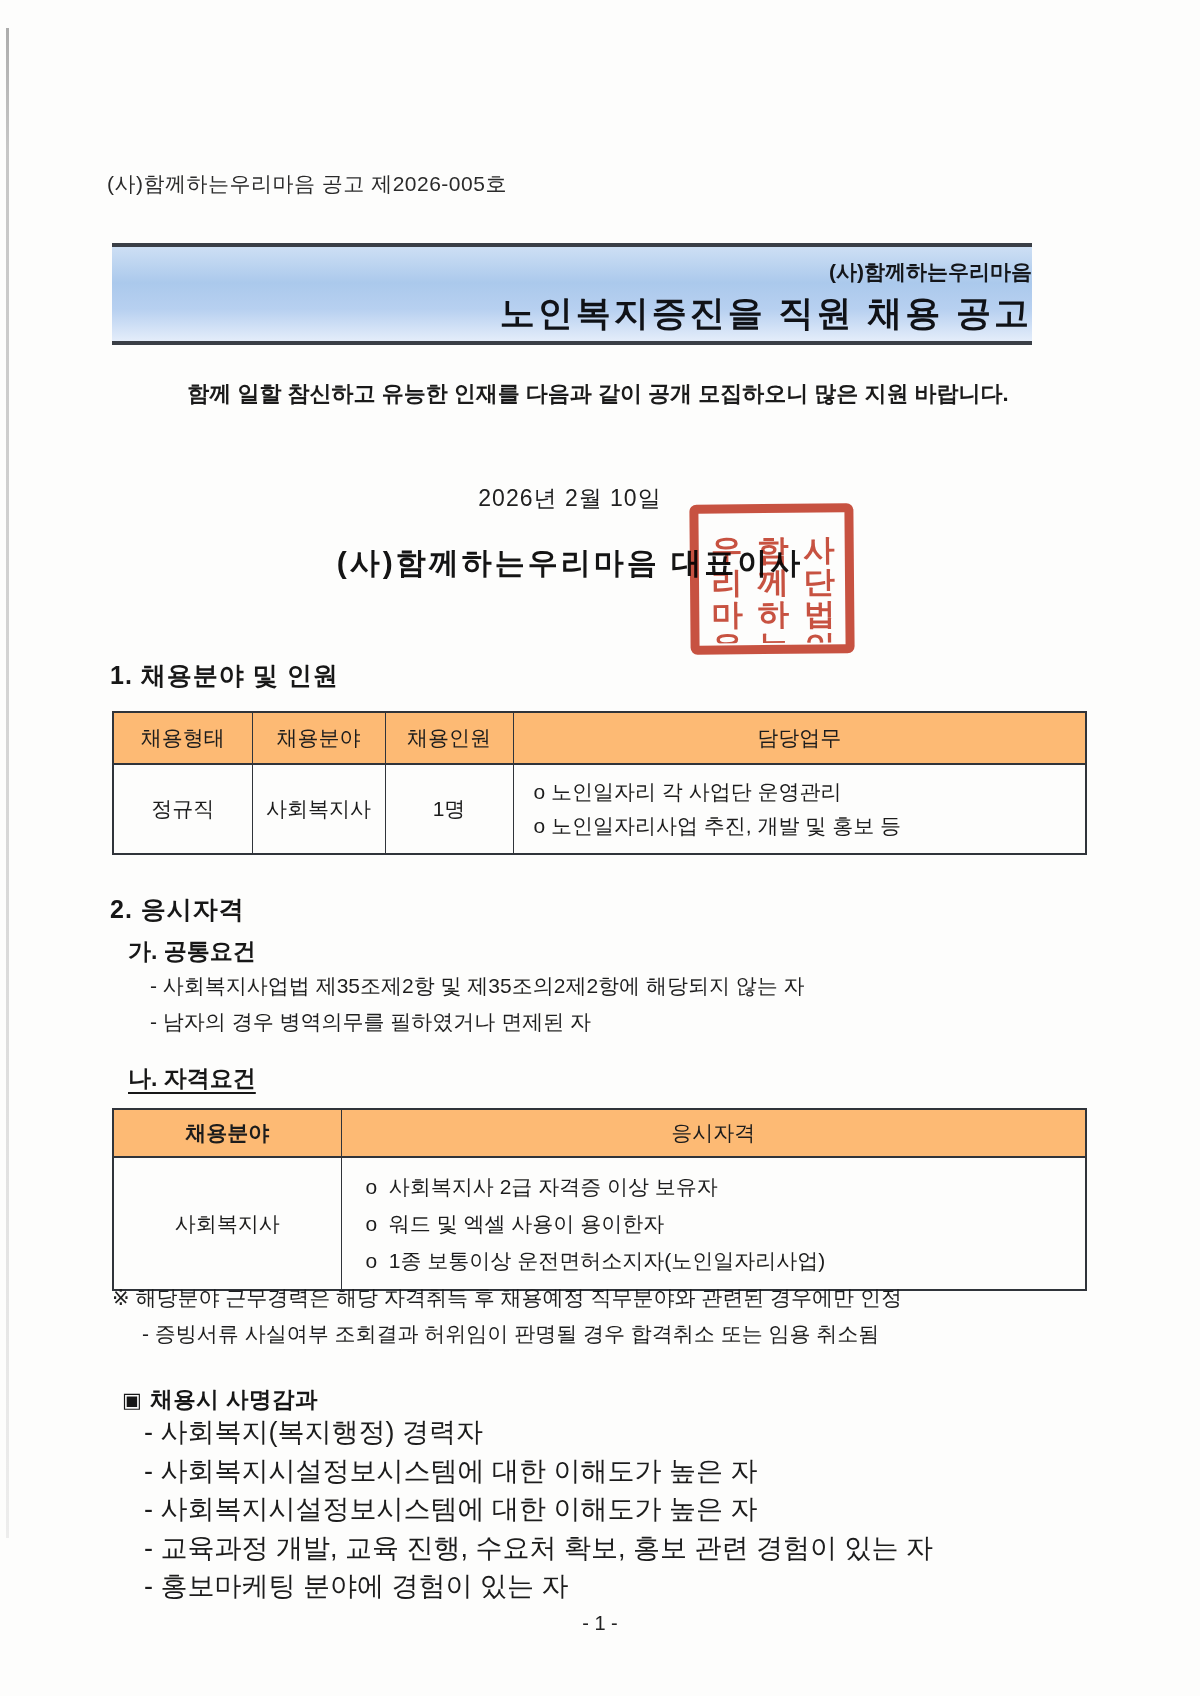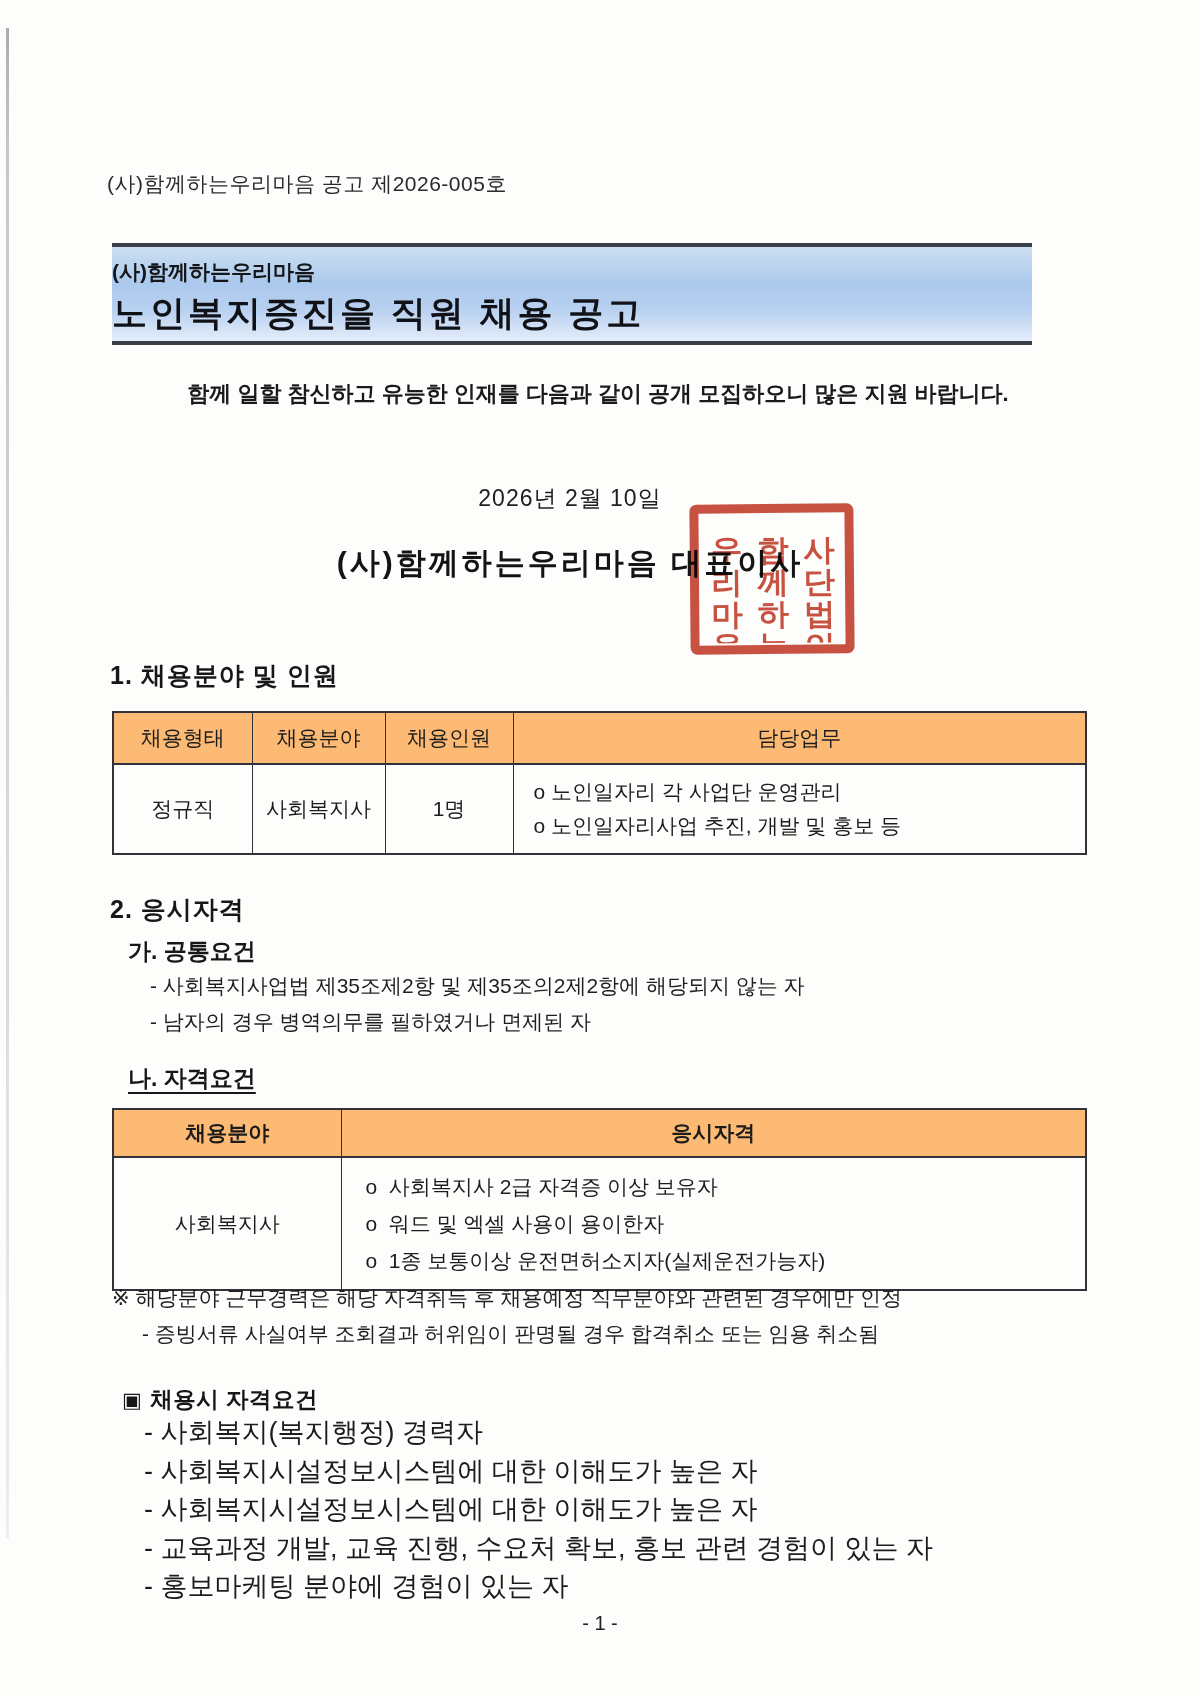--- a/index.html
+++ b/index.html
@@ -23,21 +23,21 @@
   }
   .doc-number {
     position:absolute; left:107px; top:170px;
     font-size:21px; letter-spacing:.5px; color:#2a2a2a;
   }
   .header-box {
     position:absolute; left:112px; top:243px; width:920px; height:102px;
     border-top:4px solid #3a3f46;
     border-bottom:4px solid #3a3f46;
     background:linear-gradient(180deg,#cddff4 0%,#abc9ec 38%,#b7d0f0 66%,#e4edfa 100%);
-    text-align:left;
+    text-align:right;
   }
   .header-org { font-size:21px; font-weight:700; margin-top:11px; color:#14161a; }
   .header-title { font-size:35px; font-weight:700; letter-spacing:3px; margin-top:4px; color:#101217; }
   .intro {
     position:absolute; left:118px; top:376px; width:960px;
     font-size:22px; font-weight:600; line-height:36px; text-align:center;
     color:#1a1a1a;
   }
   .date-line {
     position:absolute; left:0; top:483px; width:1140px;
@@ -172,42 +172,42 @@
   <div class="sub-heading underlined" style="top:1063px;">나. 자격요건</div>
 
   <table class="doc-table" style="top:1108px; width:975px;">
     <colgroup>
       <col style="width:228px">
         <col>
     </colgroup>
     <thead>
       <tr style="height:48px;">
         <th style="font-weight:700;">채용분야</th>
-        <th style="font-weight:700;">응시자격</th>
+        <th style="font-weight:400;">응시자격</th>
       </tr>
     </thead>
     <tbody>
       <tr style="height:120px;">
         <td class="center">사회복지사</td>
         <td class="duty-lines" style="line-height:37px;padding-left:24px;">
           <div class="bullet-line">o  사회복지사 2급 자격증 이상 보유자</div>
           <div class="bullet-line">o  워드 및 엑셀 사용이 용이한자</div>
-          <div class="bullet-line">o  1종 보통이상 운전면허소지자(실제운전가능자)</div>
+          <div class="bullet-line">o  1종 보통이상 운전면허소지자(노인일자리사업)</div>
         </td>
       </tr>
     </tbody>
   </table>
 
   <div class="notes" style="top:1280px;">
     <div class="bullet-line">※ 해당분야 근무경력은 해당 자격취득 후 채용예정 직무분야와 관련된 경우에만 인정</div>
     <div class="bullet-line note-sub">- 증빙서류 사실여부 조회결과 허위임이 판명될 경우 합격취소 또는 임용 취소됨</div>
   </div>
 
   <div class="pref-heading" style="top:1384px;">
-    <span class="pref-icon">▣</span><span>채용시 자격요건</span>
+    <span class="pref-icon">▣</span><span>채용시 사명감과</span>
   </div>
 
   <div class="pref-items" style="top:1413px;">
     <div class="bullet-line">- 사회복지(복지행정) 경력자</div>
     <div class="bullet-line">- 사회복지시설정보시스템에 대한 이해도가 높은 자</div>
     <div class="bullet-line">- 사회복지시설정보시스템에 대한 이해도가 높은 자</div>
     <div class="bullet-line">- 교육과정 개발, 교육 진행, 수요처 확보, 홍보 관련 경험이 있는 자</div>
     <div class="bullet-line">- 홍보마케팅 분야에 경험이 있는 자</div>
   </div>
 

